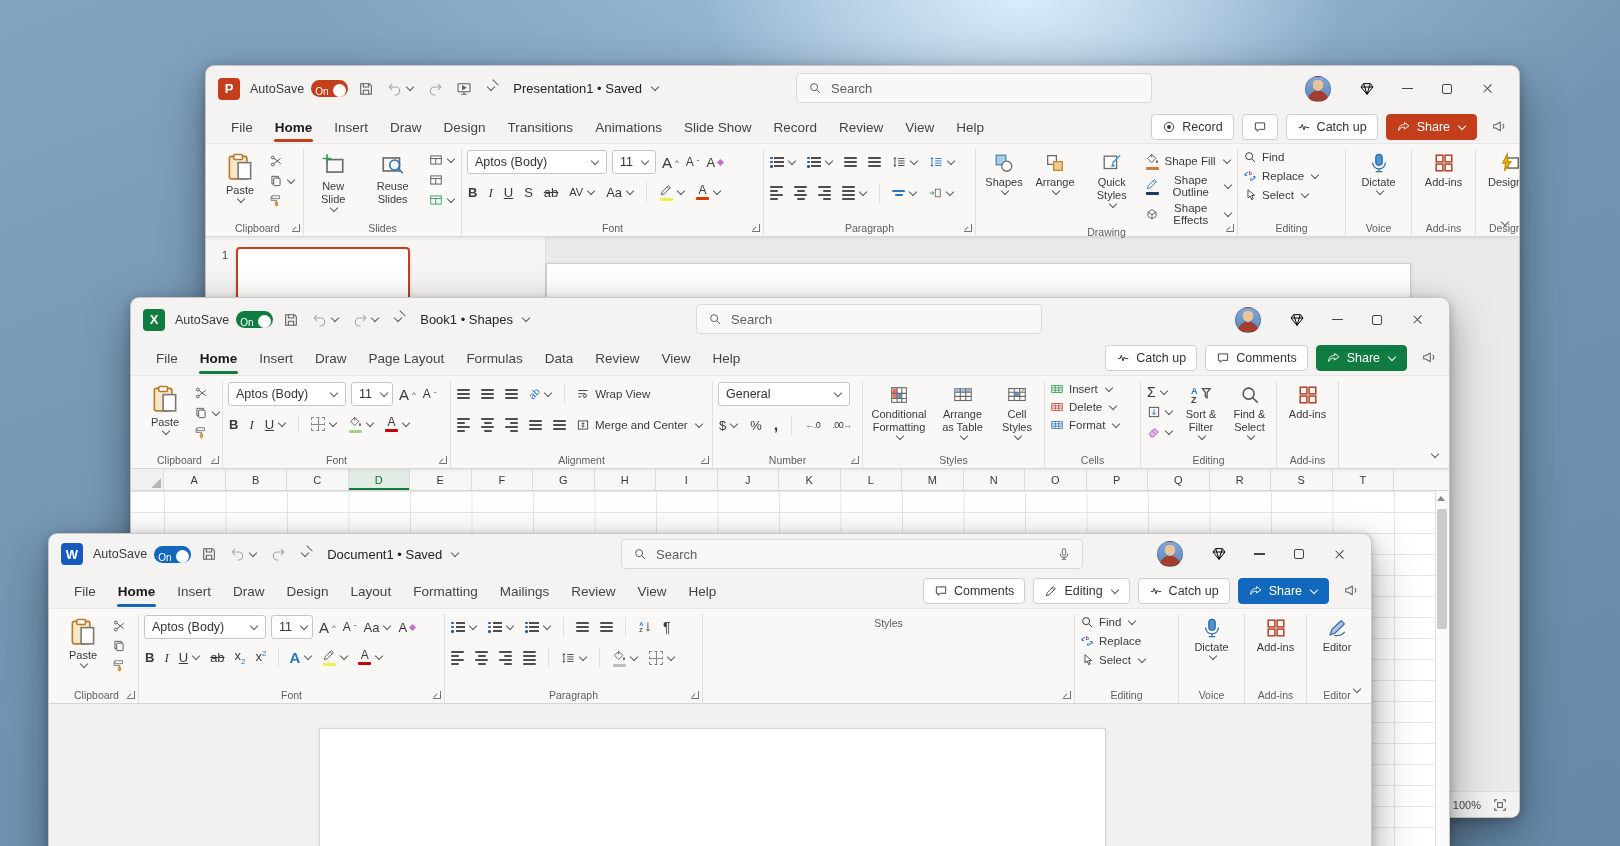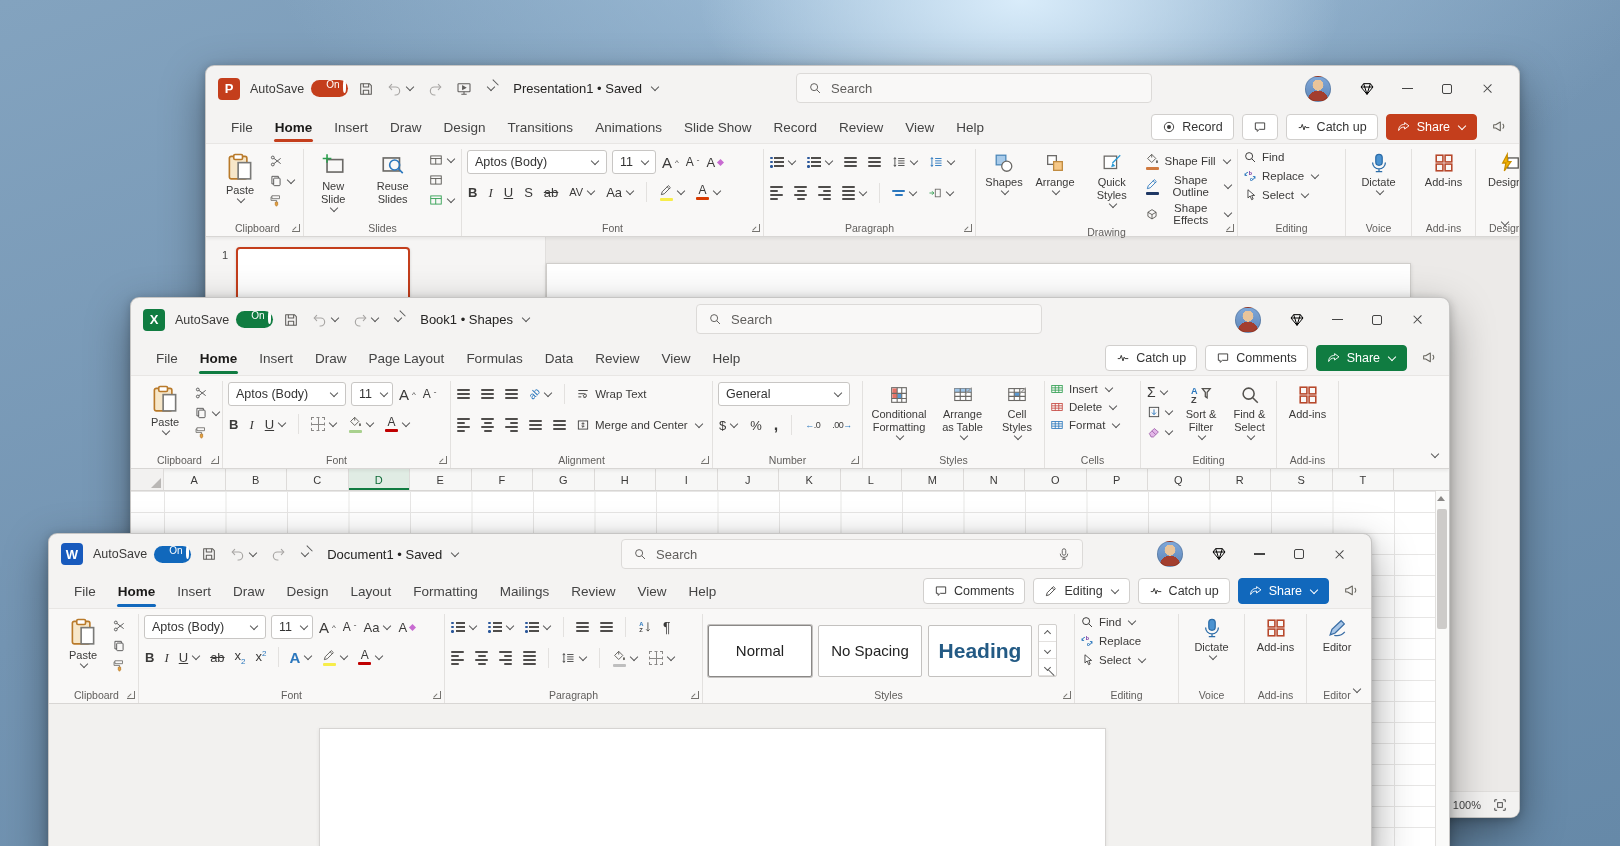--- a/index.html
+++ b/index.html
@@ -13,22 +13,22 @@
  box-shadow:0 16px 44px rgba(0,0,0,.38),0 2px 10px rgba(0,0,0,.22);border:1px solid rgba(60,60,60,.25)}
 .ppt{left:205px;top:65px;width:1315px;height:753px;z-index:1;--accent:#C43E1C}
 .xls{left:130px;top:297px;width:1320px;height:562px;z-index:2;--accent:#107C41}
 .doc{left:48px;top:533px;width:1324px;height:332px;z-index:3;--accent:#1168BC}
 
 .tbar{display:flex;align-items:center;padding:0 12px;gap:7px;position:relative}
 .ppt .tbar{height:45px}.xls .tbar{height:43px}.doc .tbar{height:40px}
 .logo{width:22px;height:22px;border-radius:4px;color:#fff;font-weight:700;font-size:13px;
  display:flex;align-items:center;justify-content:center;flex:none}
 .aslab{font-size:12.5px;color:#3b3a39;margin-left:3px}
-.tgl{width:37px;height:17px;border-radius:9px;background:var(--accent);display:flex;align-items:flex-start;
- padding:0 2px 0 15px;gap:3px;flex:none;cursor:pointer}
+.tgl{width:37px;height:17px;border-radius:9px;background:var(--accent);display:flex;align-items:flex-end;
+ padding:0 2px 0 4px;gap:3px;flex:none;cursor:pointer}
 .tgl .on{color:#fff;font-size:10px;line-height:1}
 .tgl .knob{width:13px;height:13px;border-radius:50%;background:#fff;margin-left:auto}
 .tbtn{background:none;border:0;display:flex;align-items:center;justify-content:center;padding:3px;gap:1px}
 .tbtn svg{color:#5f5d5b}
 .dis svg{color:#a8a6a4}
 .doctitle{font-size:13px;color:#252423;margin-left:8px;white-space:nowrap}
 .cv{width:6px;height:6px;border-right:1.3px solid #5a5a5a;border-bottom:1.3px solid #5a5a5a;
  transform:rotate(45deg);display:inline-block;flex:none;margin:-3px 1px 0 3px}
 .cv.w{border-color:#fff}
 .qcv{position:relative}.qcv::before{content:"";position:absolute;top:-4px;left:-1px;width:8px;height:1.3px;background:#5a5a5a}
@@ -1131,21 +1131,21 @@
             </button>
           <button class="sb">
               <span class="g" style="transform:rotate(-45deg);display:inline-block;font-size:10px;color:#2b77bd">ab</span>
               <span class="cv"></span>
             </button>
           <span class="vsep"></span>
           <button class="labeled">
               <svg class="ic ic14">
                 <use href="#i-wrap"></use>
               </svg>
-              <span>Wrap Text</span>
+              <span>Wrap View</span>
             </button>
         </div>
         <div class="row" style="gap:9px">
           <button class="sb">
               <span class="il l">
                 <b></b>
                 <b></b>
                 <b></b>
                 <b></b>
               </span>
@@ -1672,44 +1672,20 @@
           <button class="sb">
               <span class="dash"></span>
               <span class="cv"></span>
             </button>
         </div>
       </div>
       <div class="glab">Paragraph</div>
       <span class="lnch"></span>
     </div>
     <div class="grp" style="width:372px">
-      <div class="gbody" style="align-items:center;height:62px">
-        <div class="gal">
-          <button class="gcard selected">
-              <span class="st-normal">Normal</span>
-            </button>
-          <button class="gcard">
-              <span class="st-normal">No Spacing</span>
-            </button>
-          <button class="gcard">
-              <span class="st-heading">Heading</span>
-            </button>
-          <div class="garr">
-            <button>
-                <span class="cv up"></span>
-              </button>
-            <button>
-                <span class="cv" style="margin:0;width:5px;height:5px"></span>
-              </button>
-            <button>
-                <span class="cv morebar" style="margin:0;width:5px;height:5px"></span>
-              </button>
-          </div>
-        </div>
-      </div>
       <div class="glab">Styles</div>
       <span class="lnch"></span>
     </div>
     <div class="grp" style="width:104px">
       <div class="gbody" style="flex-direction:column;gap:5px;align-items:flex-start">
         <button class="labeled">
             <svg class="ic ic14">
               <use href="#i-search"></use>
             </svg>
             <span>Find</span>

